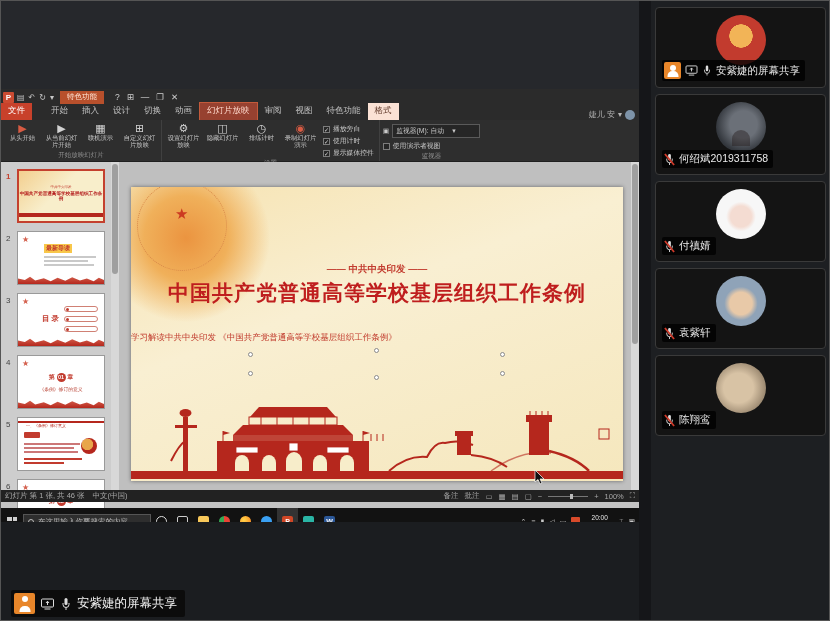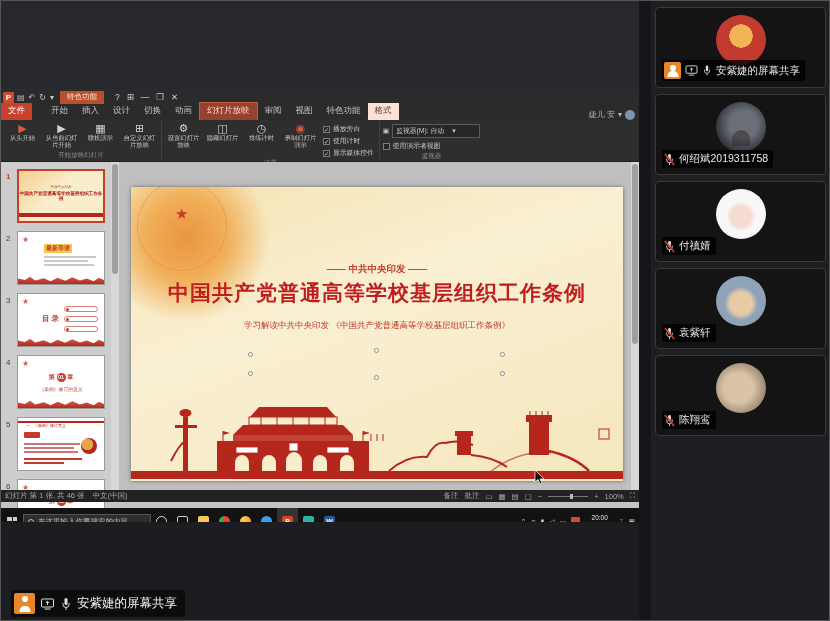--- a/index.html
+++ b/index.html
@@ -94,21 +94,21 @@
   .t5em{position:absolute;right:7px;top:20px;width:16px;height:16px;border-radius:50%;background:radial-gradient(circle at 40% 40%,#e8a64a 0 40%,#b5271d 45%);}
 
   
   .slide-area{position:absolute;left:118px;top:0;right:8px;height:100%;}
   .slide{position:absolute;left:12px;top:25px;width:492px;height:294px;background:linear-gradient(160deg,#f6e3b2 0%,#f9efd2 40%,#f5e7bd 100%);box-shadow:0 0 4px rgba(0,0,0,.45);overflow:hidden;}
   .glow{position:absolute;left:-30px;top:-34px;width:170px;height:170px;border-radius:50%;background:radial-gradient(circle,#eb9440 0%,#f0b05a 35%,rgba(243,203,120,0) 70%);}
   .glow2{position:absolute;left:6px;top:-6px;width:90px;height:90px;border-radius:50%;border:1px dotted #d98a4a;}
   .slide .star{position:absolute;left:44px;top:18px;color:#cc3b22;font-size:15px;}
   .eyebrow{position:absolute;top:76px;width:100%;text-align:center;font-size:9.5px;color:#c23b2e;font-weight:bold;}
   .stitle{position:absolute;top:92px;width:100%;text-align:center;font-size:21px;font-weight:bold;color:#bf1e1e;letter-spacing:1px;}
-  .ssub{position:absolute;top:133px;width:100%;text-align:center;font-size:8.5px;color:#c0392b;}
+  .ssub{position:absolute;top:145px;width:100%;text-align:left;font-size:8.5px;color:#c0392b;}
   .abox{position:absolute;left:50%;top:168px;transform:translateX(-50%);border:1px dashed #b9a98a;padding:3px 10px;font-size:9.5px;color:#c0392b;background:rgba(255,255,255,.12);}
   .hdl{position:absolute;width:5px;height:5px;border:1px solid #8a8a8a;background:#fff;border-radius:50%;}
   .illus{position:absolute;left:0;bottom:0;width:100%;height:90px;}
   .cursor{position:absolute;left:415px;top:308px;width:11px;height:15px;}
 
   
   .status{position:absolute;left:0;top:401px;width:100%;height:12px;background:#222;display:flex;align-items:center;color:#a8a8a8;font-size:7.5px;padding:0 4px;gap:8px;}
   .status .right{margin-left:auto;display:flex;align-items:center;gap:6px;}
   .zoombar{width:40px;height:1px;background:#777;position:relative;}
   .zoombar::after{content:"";position:absolute;left:55%;top:-2px;width:3px;height:5px;background:#bbb;}

